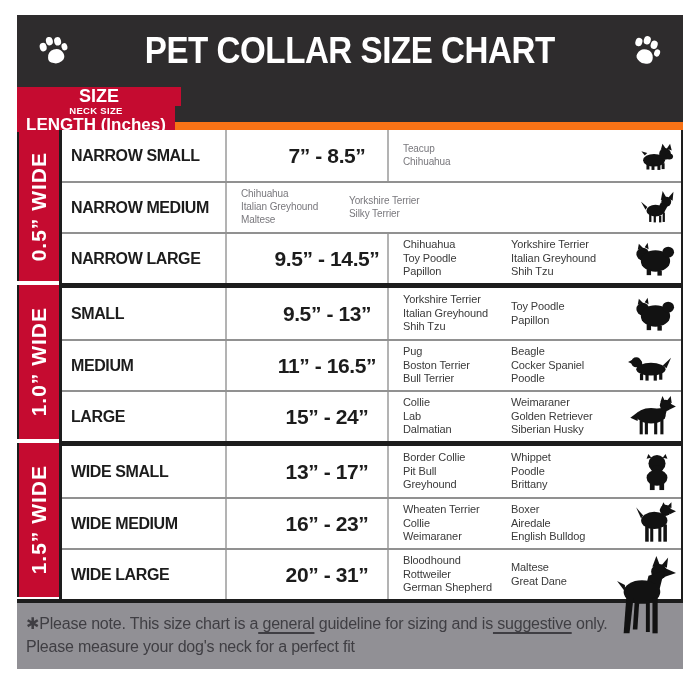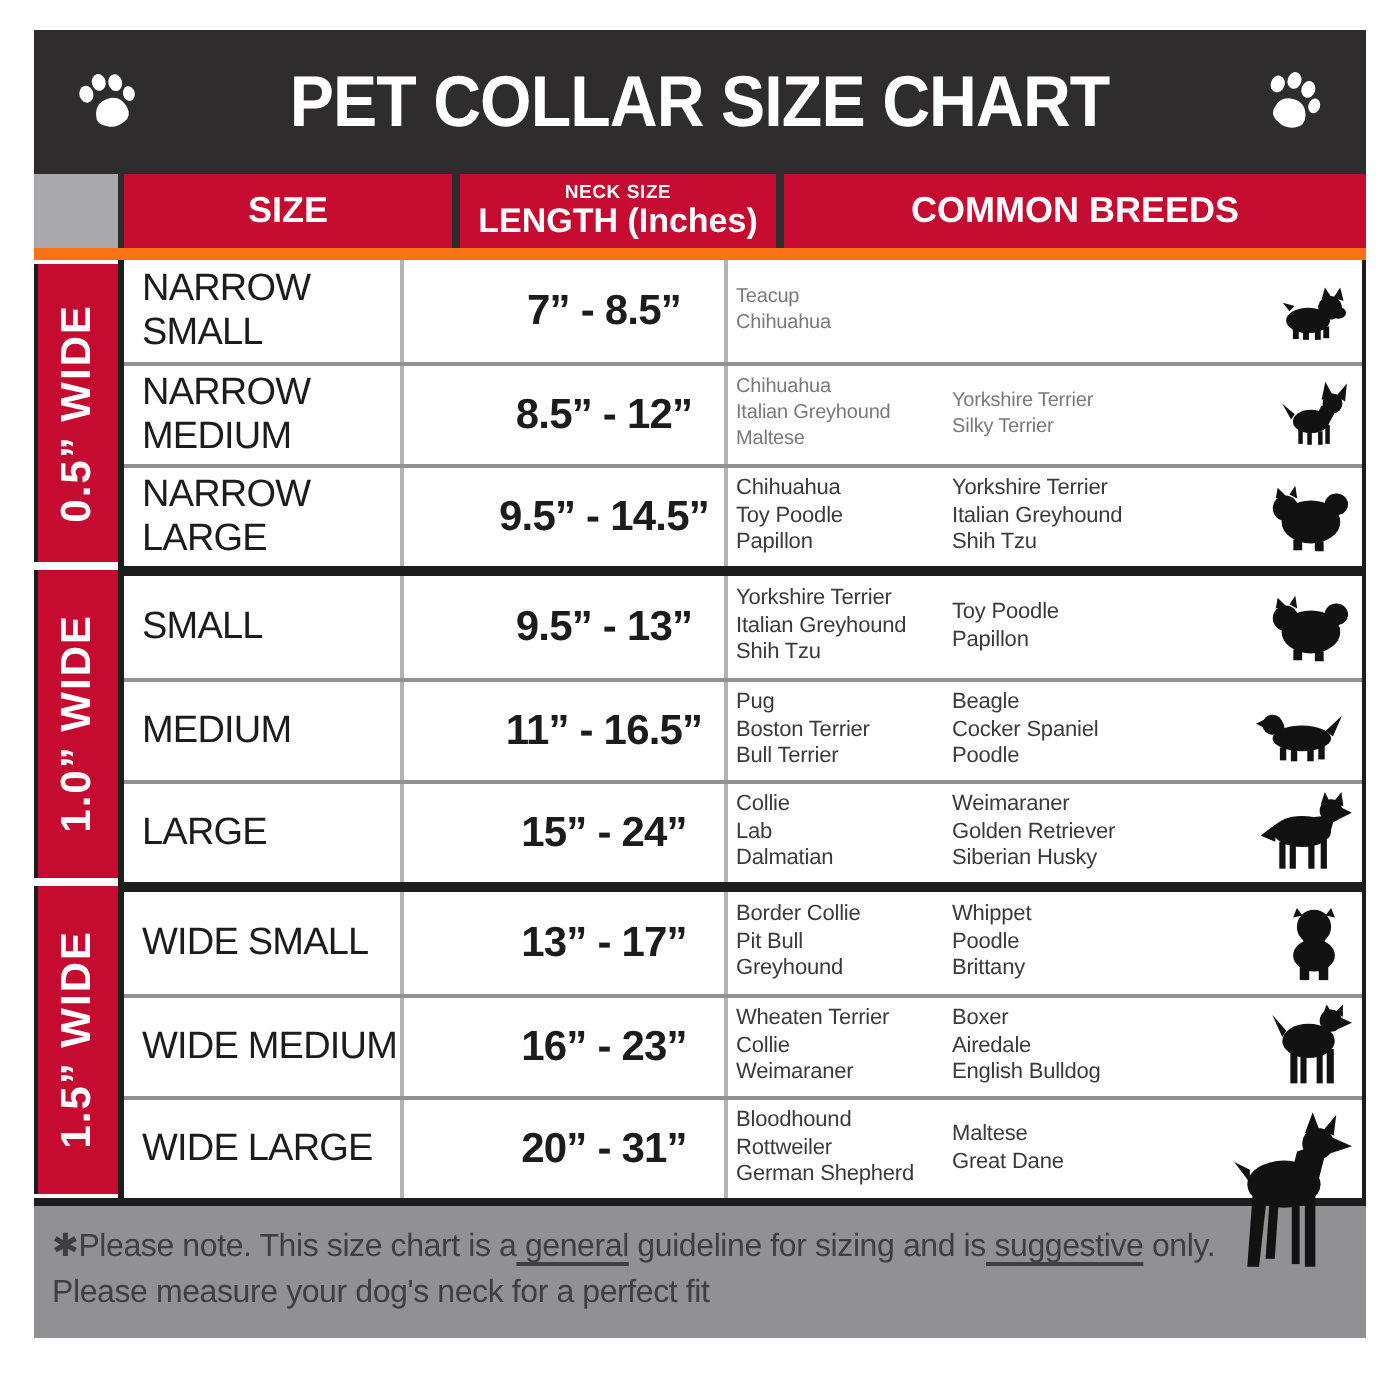--- a/index.html
+++ b/index.html
@@ -10,45 +10,45 @@
 
   
   .titlebar { height:72px; background:#2e2c2d; display:flex; align-items:center; justify-content:space-between; padding:0 20px; }
   .titlebar h1 { color:#ffffff; font-size:36px; font-weight:700; letter-spacing:-0.5px; transform:scaleX(0.92); white-space:nowrap; }
   .paw { width:34px; height:32px; flex:0 0 auto; }
   .paw svg { width:100%; height:100%; }
   .paw.right svg { transform:rotate(18deg); }
   .paw.left  svg { transform:rotate(-14deg); }
 
   
-  .header { height:43px; background:#2e2c2d; display:flex; border-bottom:6px solid #f97316; }
+  .header { height:43px; background:#2e2c2d; display:flex; border-bottom:8px solid #f97316;flex-direction:column; }
   .header .graybox { width:42px; background:#a9a8ad; margin-right:3px; }
   .hcell { background:#c50b30; color:#ffffff; display:flex; flex-direction:column; align-items:center; justify-content:center; font-weight:700; line-height:1.05; }
   .hcell.size   { width:164px; margin-right:4px; font-size:18px; }
   .hcell.length { width:158px; margin-right:4px; }
   .hcell.length .small { font-size:9.5px; letter-spacing:0.3px; }
   .hcell.length .big   { font-size:17px; }
   .hcell.breeds { flex:1; font-size:18px; }
 
   
   .table { border-bottom:4px solid #1d1d1d; }
   .group { display:flex; align-items:stretch; }
   .side { width:42px; background:#c50b30; border-left:2px solid #1d1d1d; margin:2px 0;
           display:flex; align-items:center; justify-content:center; }
   .side span { writing-mode:vertical-rl; transform:rotate(180deg); color:#ffffff; font-weight:700;
                font-size:21px; letter-spacing:1px; white-space:nowrap; }
   .rows { flex:1; border-left:3px solid #1d1d1d; border-right:2px solid #1d1d1d; background:#ffffff; }
   .group:not(:first-child) .rows { border-top:5px solid #1d1d1d; }
   .row { height:51px; display:flex; align-items:stretch; position:relative; }
   .row + .row { border-top:2px solid #919191; }
-  .cell-size { width:140px; border-right:2px solid #b3b3b3; display:flex; align-items:center;
-               padding-left:9px; font-size:19px; font-weight:400; color:#1c1c1c; letter-spacing:-0.4px; }
+  .cell-size { width:165px; border-right:2px solid #b3b3b3; display:flex; align-items:center;
+               padding-left:9px; font-size:16px; font-weight:700; color:#1c1c1c; letter-spacing:-0.4px; }
   .cell-range { width:162px; border-right:2px solid #b3b3b3; display:flex; align-items:center;
                 justify-content:center; font-size:21px; font-weight:700; color:#1c1c1c; letter-spacing:-0.4px;padding-left:40px; }
-  .cell-breeds { flex:1; display:flex; align-items:center; padding-left:4px; position:relative;
+  .cell-breeds { flex:1; display:flex; align-items:center; padding-left:14px; position:relative;
                  font-size:11px; color:#3a3a3a; line-height:1.27; letter-spacing:-0.1px; }
   .cell-breeds .bcol1 { width:108px; flex:0 0 auto; }
   .cell-breeds .bcol2 { flex:1; }
   .row.muted .cell-breeds { color:#79787d; font-size:10px; }
 
   
   .dog { position:absolute; right:5px; top:50%; transform:translateY(-50%); }
   .dog svg { display:block; width:100%; height:100%; fill:#121212; }
   .dog.d-yorkie     { width:38px; height:30px; }
   .dog.d-chihuahua  { width:42px; height:36px; }
@@ -135,21 +135,20 @@
                     <rect x="32" y="56" width="7" height="12"></rect>
                   <rect x="46" y="56" width="7" height="12"></rect>
                     <rect x="56" y="52" width="7" height="14"></rect>
                 </svg>
               </div>
             </div>
           </div>
 
           <div class="row muted">
             <div class="cell-size">NARROW MEDIUM</div>
-            <div class="cell-range">8.5” - 12”</div>
             <div class="cell-breeds">
               <div class="bcol1">
                 <div>Chihuahua</div>
                 <div>Italian Greyhound</div>
                 <div>Maltese</div>
               </div>
               <div class="bcol2">
                 <div>Yorkshire Terrier</div>
                 <div>Silky Terrier</div>
               </div>

